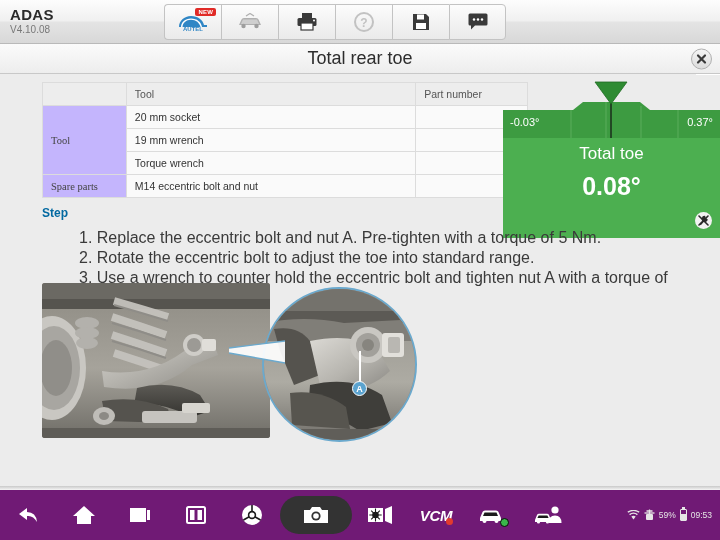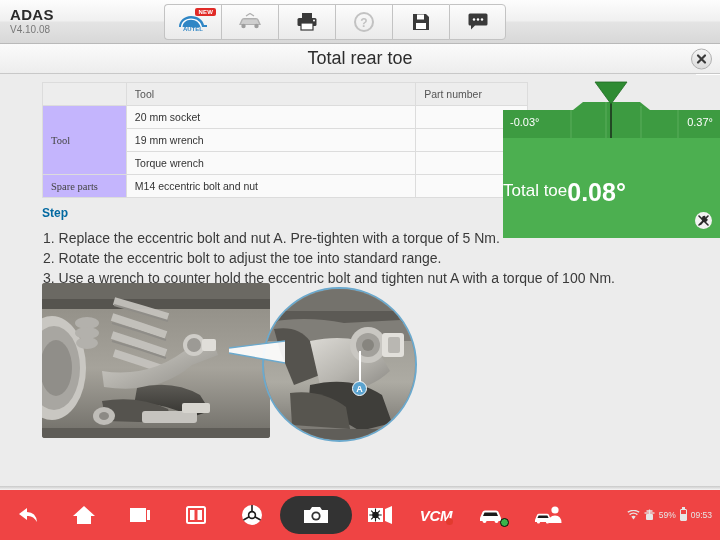--- a/index.html
+++ b/index.html
@@ -107,37 +107,37 @@
   .gauge-svg { position: absolute; left: 0; top: -30px; width: 217px; height: 58px; }
   .gauge-min, .gauge-max {
     position: absolute; top: 6px;
     font-size: 11px; color: #ffffff; z-index: 3;
   }
   .gauge-min { left: 7px; }
   .gauge-max { right: 7px; }
   .gauge-body {
     position: relative;
     height: 100px;
-    display: flex; flex-direction: row; align-items: center; justify-content: flex-start;
+    display: flex; flex-direction: column; align-items: center; justify-content: flex-start;
     padding-top: 6px;
   }
   .gauge-label { font-size: 17px; color: #ffffff; }
   .gauge-value { font-size: 25px; font-weight: bold; color: #ffffff; line-height: 42px; margin-top: 1px; }
   .gauge-tool {
     position: absolute; right: 8px; bottom: 9px;
     width: 17px; height: 17px; border-radius: 50%;
     background: #f2f2f2;
     display: flex; align-items: center; justify-content: center;
     cursor: pointer;
   }
 
   
   .step-wrap { position: absolute; left: 42px; top: 131px; width: 640px; }
   .step-title { font-size: 12px; font-weight: bold; color: #0369a1; margin-bottom: 8px; }
-  .step-item { font-size: 14px; color: #3a3a3a; line-height: 20px; padding-left: 1px; }
+  .step-item { font-size: 16px; color: #3a3a3a; line-height: 20px; padding-left: 1px; margin-left: 36px; }
 
   
   .photo-area { position: absolute; left: 42px; top: 208px; width: 400px; height: 160px; }
   .photo-main {
     position: absolute; left: 0; top: 0; width: 228px; height: 155px;
     border-radius: 3px; overflow: hidden;
     background: #9a978f;
   }
   .photo-callout {
     position: absolute; left: 220px; top: 4px; width: 155px; height: 155px;
@@ -158,21 +158,21 @@
     border: 1px solid #ffffff;
   }
   .marker-line {
     position: absolute; left: 317px; top: 68px; width: 1.5px; height: 32px;
     background: #ffffff; z-index: 2;
   }
 
   
   .bottom-nav {
     position: absolute; left: 0; bottom: 0; width: 720px; height: 50px;
-    background: #ef4444;
+    background: #701a75;
     display: flex; align-items: center;
   }
   .nav-btn {
     width: 56px; height: 50px;
     display: flex; align-items: center; justify-content: center;
     cursor: pointer;
     position: relative;
   }
   .nav-btn.highlight {
     background: #333333;

